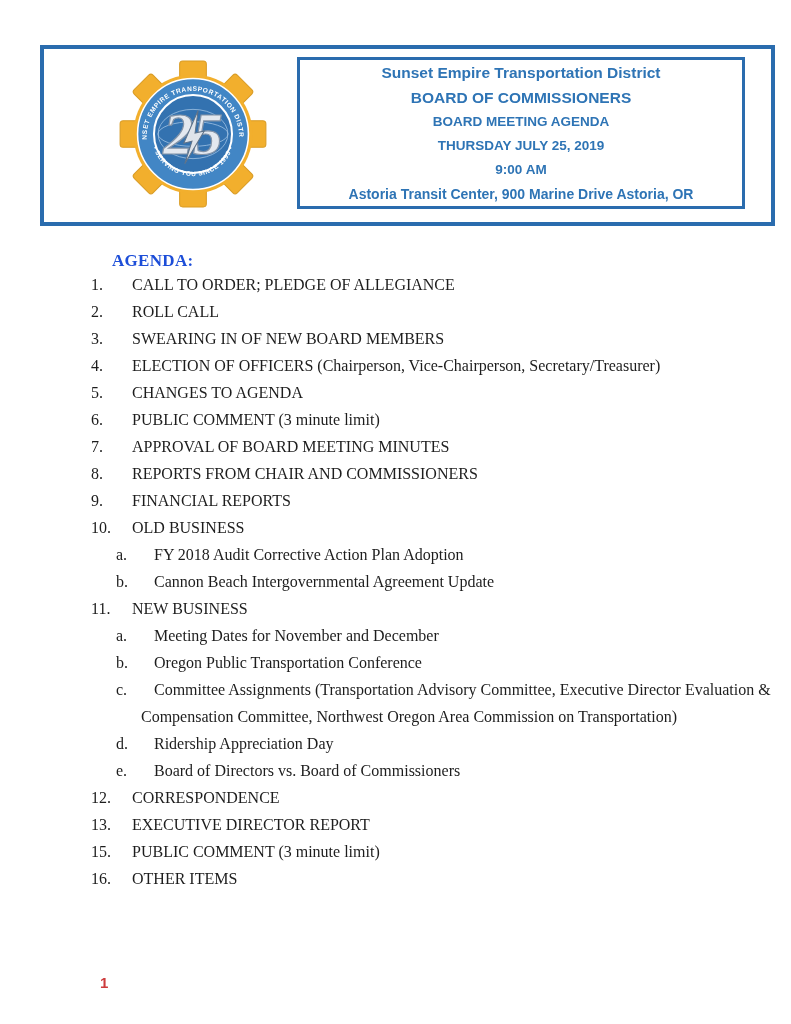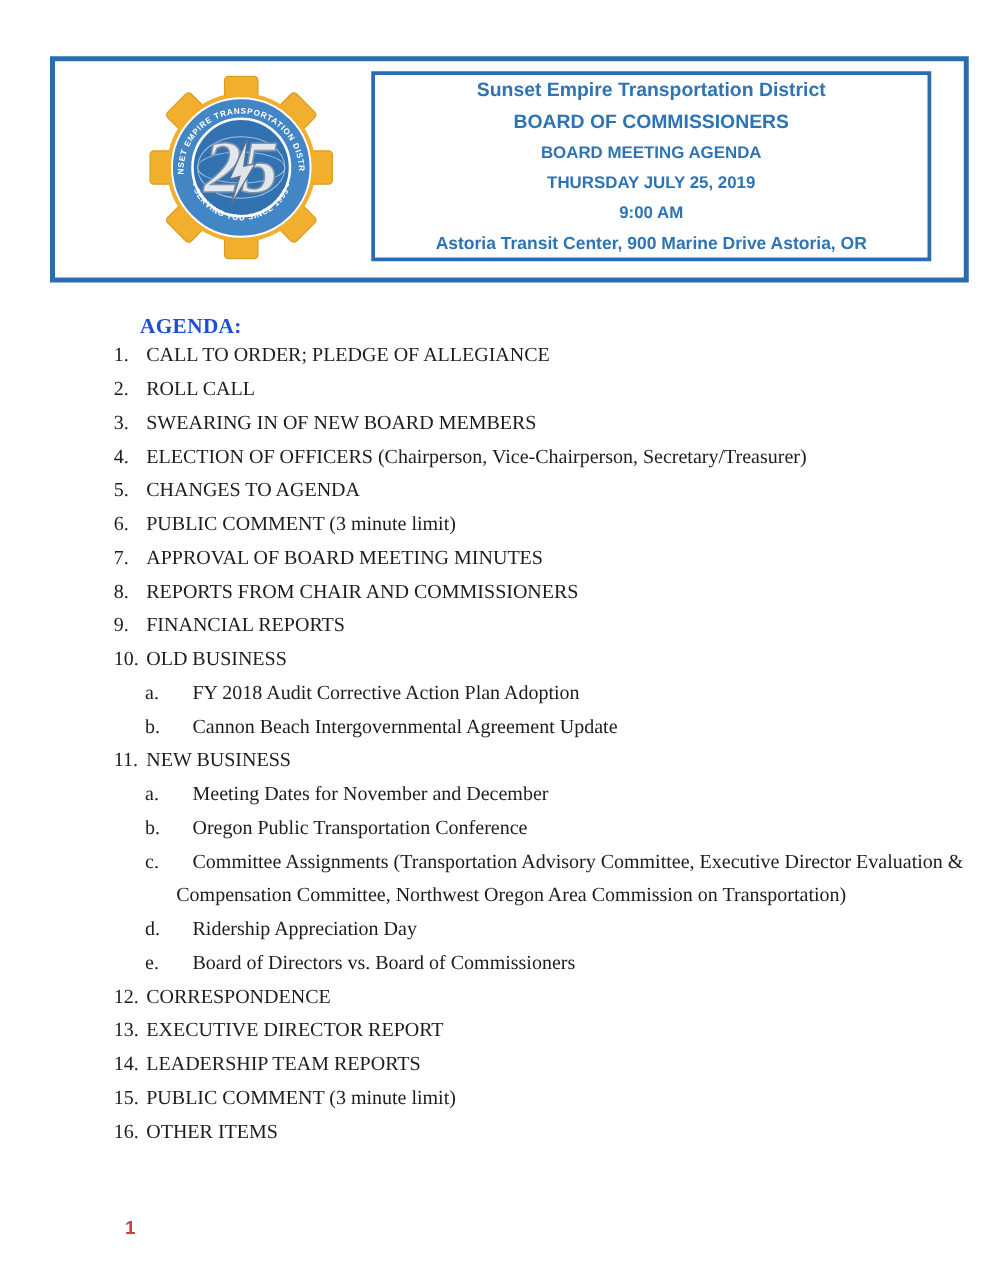--- a/index.html
+++ b/index.html
@@ -40,21 +40,21 @@
   
   .agenda-heading {
     position: absolute; left: 72px; top: 251px;
     font-size: 17px; font-weight: 700; color: #1d4ed8;
     letter-spacing: 0.3px;
     margin-left: 40px;
   }
   .agenda-list { position: absolute; left: 0; top: 276px; width: 791px; }
   .row { position: relative; height: 27px; font-size: 16px; color: #1d1d1d; }
   .row .num { position: absolute; left: 91px;  white-space: nowrap; }
-  .row .txt { position: absolute; left: 117px; white-space: nowrap; }
+  .row .txt { position: absolute; left: 132px; white-space: nowrap; }
   .row.sub .num  { left: 116px; }
   .row.sub .txt  { left: 154px; }
   .row.cont .txt { left: 141px; font-family: Liberation Serif, serif; }
 
   
   .page-number {
     position: absolute; left: 100px; top: 974px;
     font-family: "Liberation Sans", sans-serif;
     font-size: 15px; font-weight: 700; color: #cd3b3c;
   }
@@ -196,24 +196,20 @@
       </div>
     <div class="row main">
         <span class="num">12.</span>
         <span class="txt">CORRESPONDENCE</span>
       </div>
     <div class="row main">
         <span class="num">13.</span>
         <span class="txt">EXECUTIVE DIRECTOR REPORT</span>
       </div>
     <div class="row main">
-        <span class="num">14.</span>
-        <span class="txt">LEADERSHIP TEAM REPORTS</span>
-      </div>
-    <div class="row main">
         <span class="num">15.</span>
         <span class="txt">PUBLIC COMMENT (3 minute limit)</span>
       </div>
     <div class="row main">
         <span class="num">16.</span>
         <span class="txt">OTHER ITEMS</span>
       </div>
   </div>
 
   <div class="page-number">1</div>

